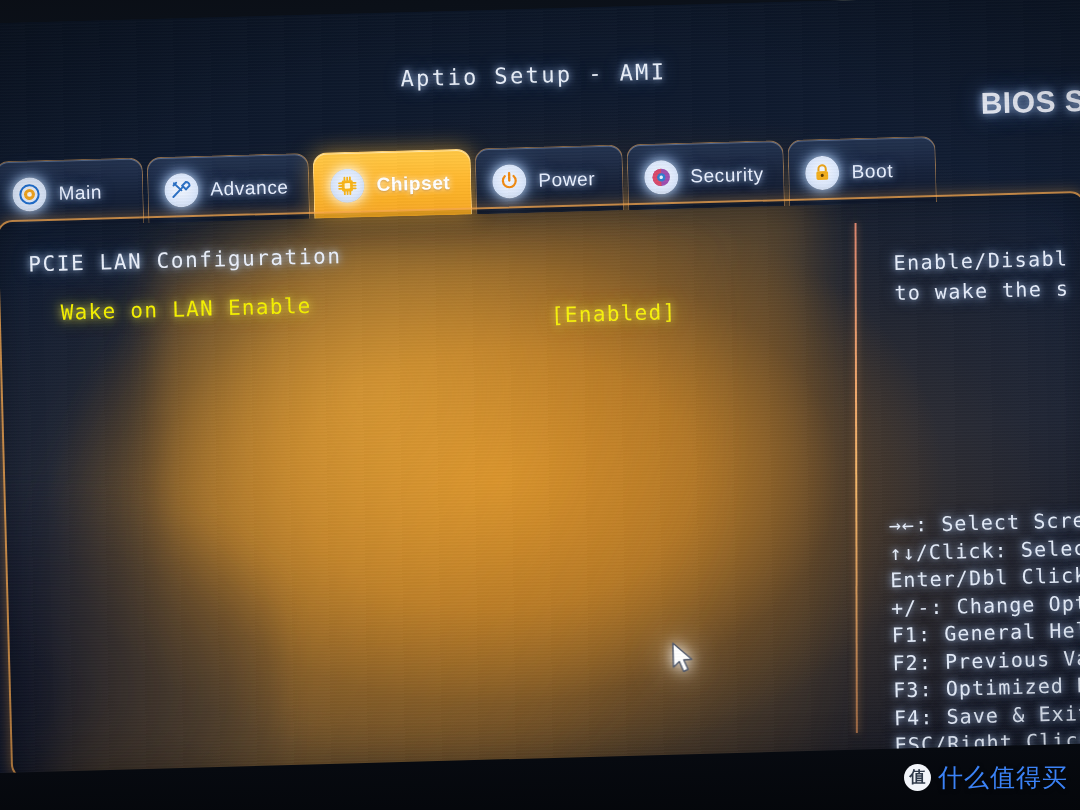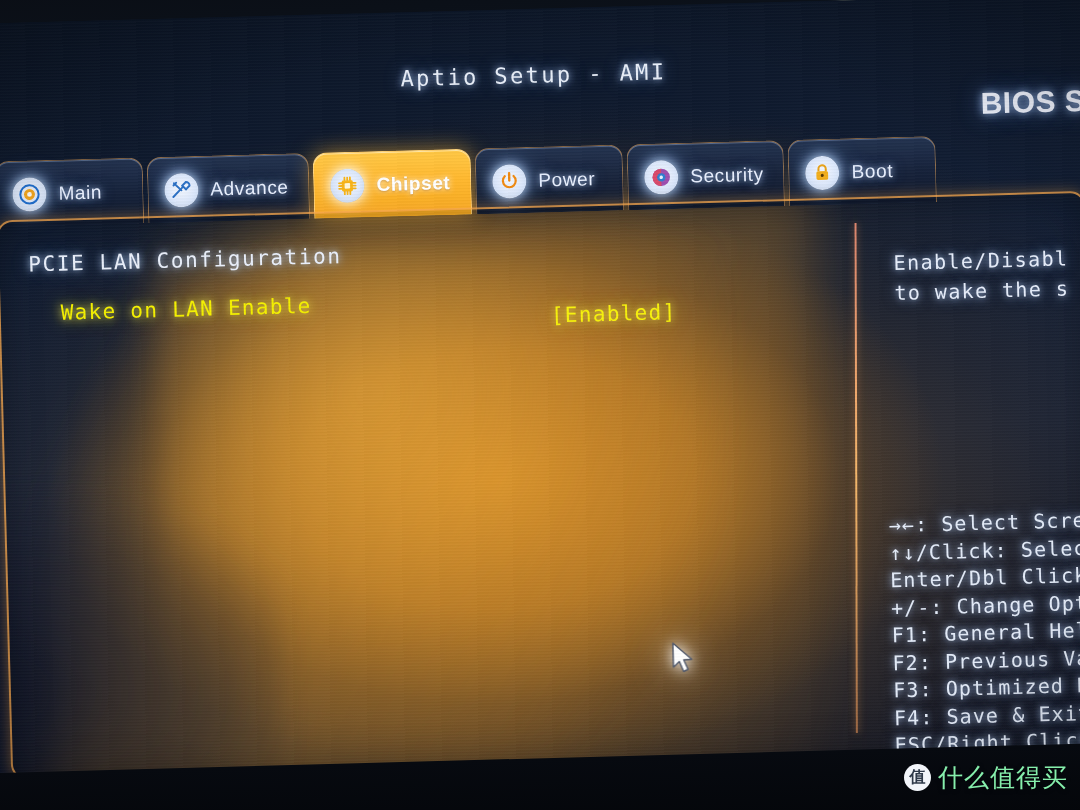--- a/index.html
+++ b/index.html
@@ -337,21 +337,21 @@
     width: 27px; height: 27px;
     border-radius: 50%;
     background: #f2f5fa;
     color: #2f3a4a;
     display: flex; align-items: center; justify-content: center;
     font-family: "DejaVu Sans", sans-serif;
     font-size: 16px;
     font-weight: bold;
   }
   .wm-text {
-    color: #86efac;
+    color: #3b82f6;
     font-family: Liberation Mono, monospace;
     font-size: 25px;
     letter-spacing: 1px;
     text-shadow: 0 1px 4px rgba(0,0,0,.6);
   }
 
   
   .bezel-bottom {
     position: absolute;
     left: -40px; bottom: -34px;

